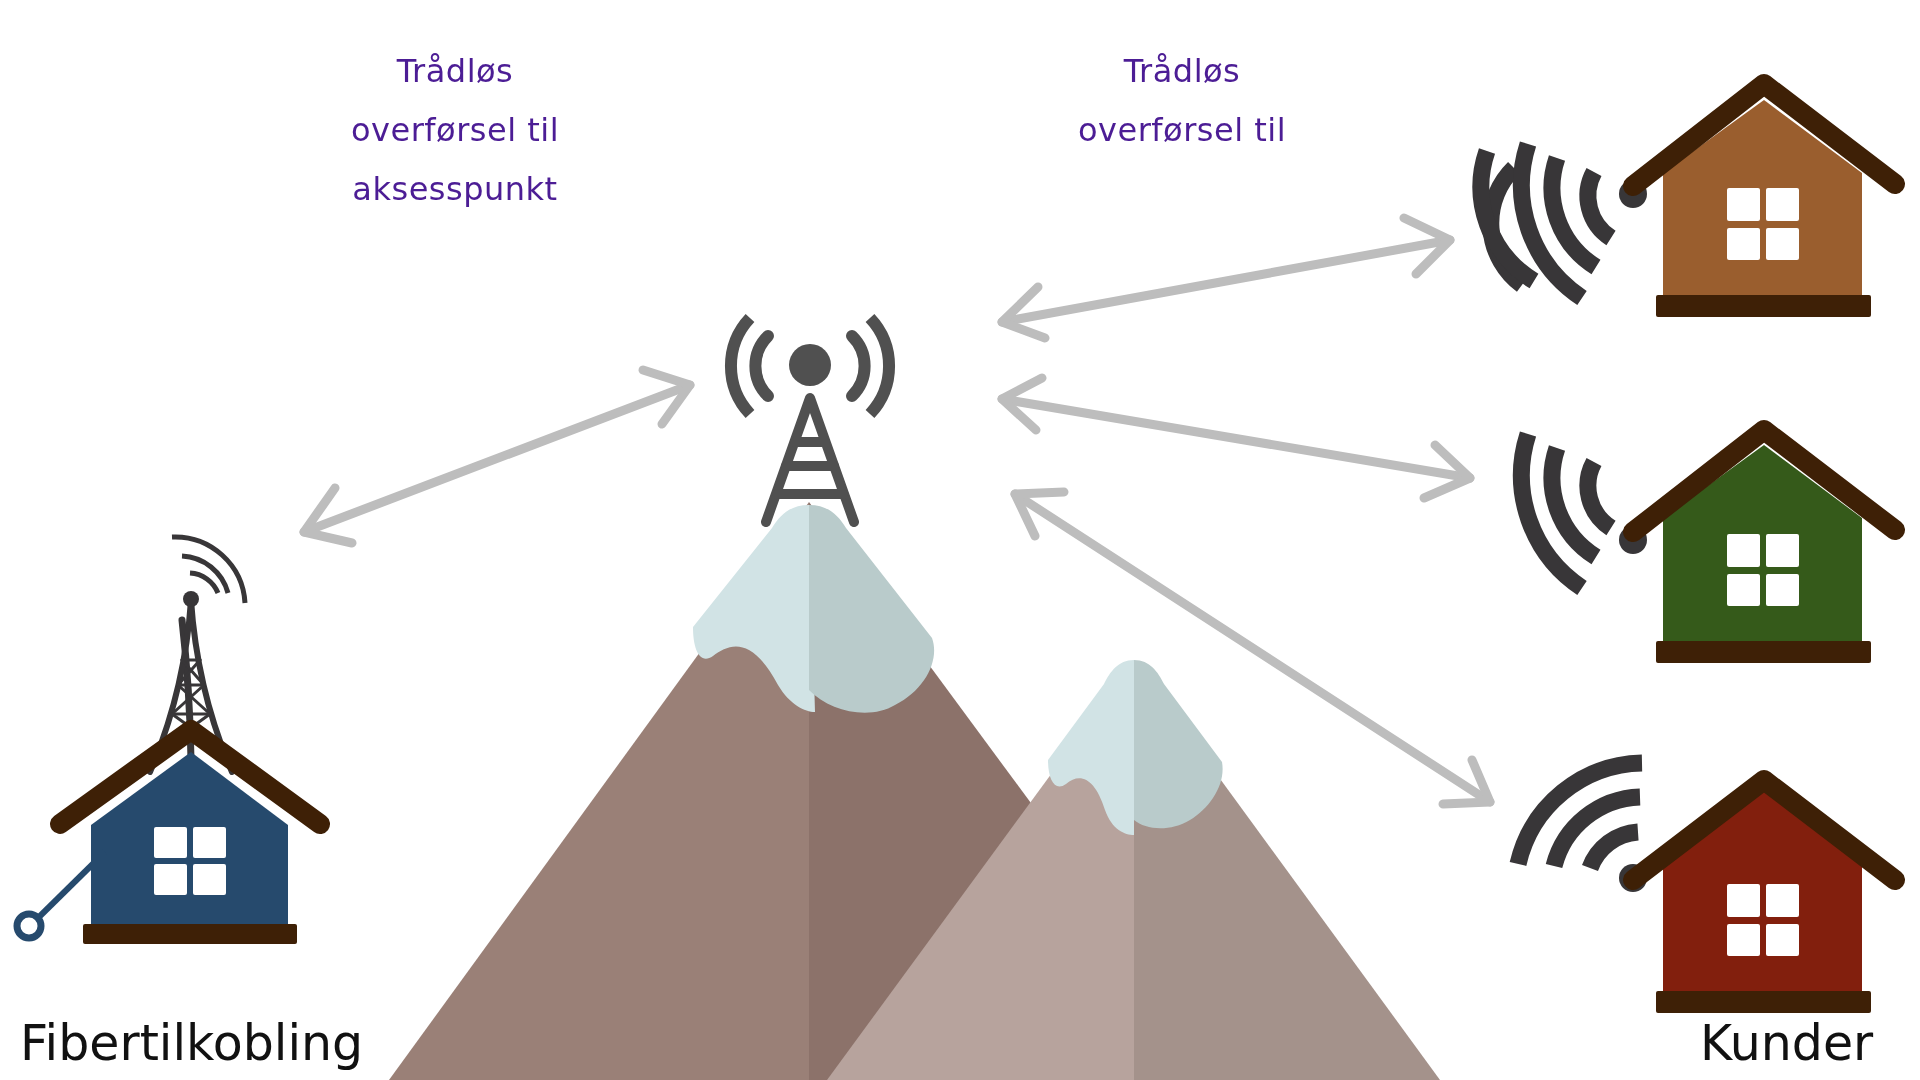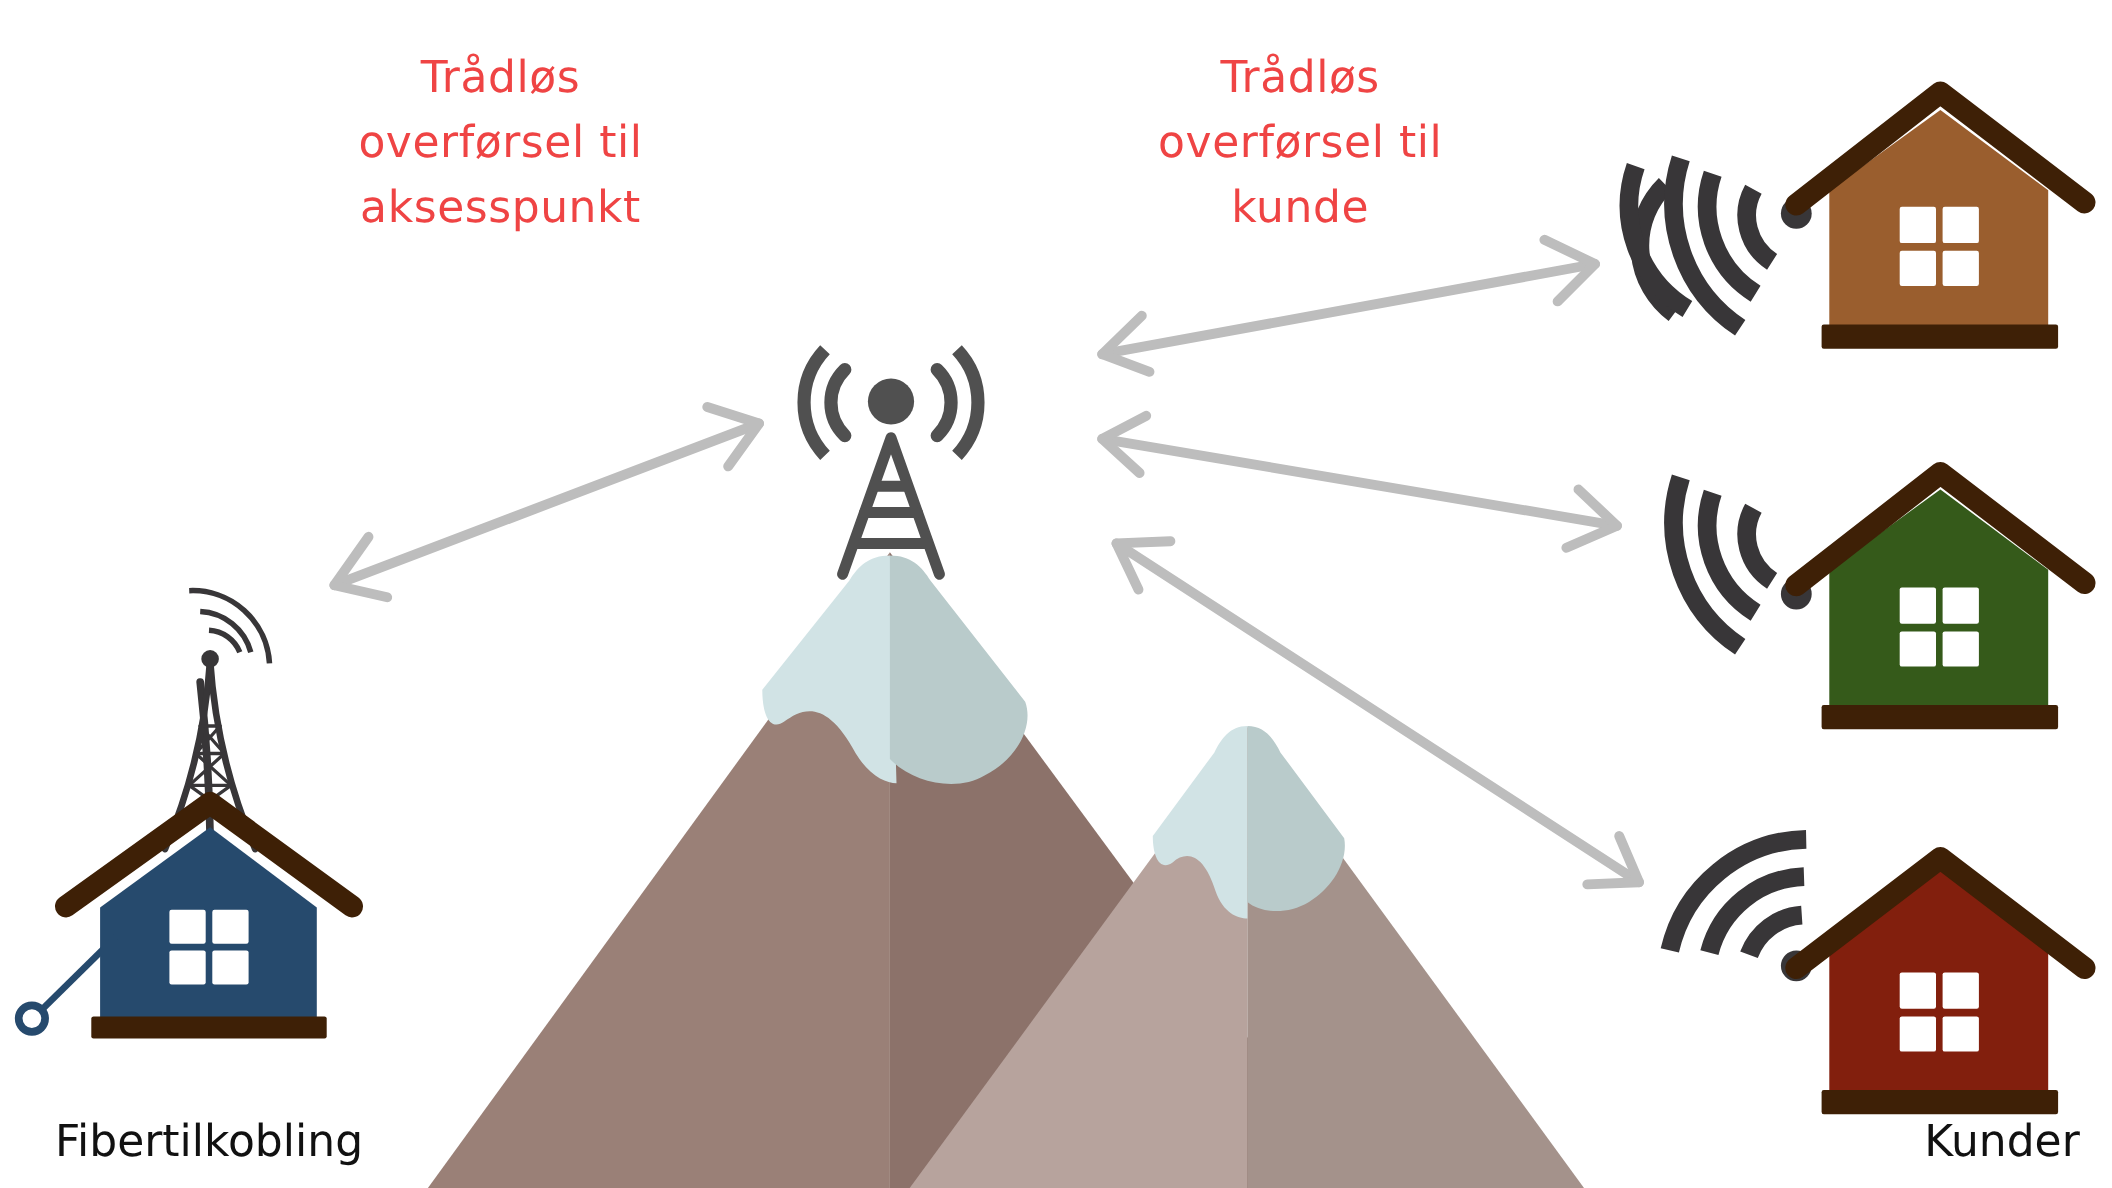--- a/index.html
+++ b/index.html
@@ -1,19 +1,19 @@
 <!DOCTYPE html>
 <html><head>
 <meta charset="utf-8">
 <style>
   html,body{margin:0;padding:0;background:#ffffff;}
   body{width:1920px;height:1080px;overflow:hidden;position:relative;font-family:"DejaVu Sans","Liberation Sans",sans-serif;}
   svg.scene{position:absolute;left:0;top:0;}
-  .label{position:absolute;color:#ef4444;text-align:center;font-size:40px;line-height:59px;letter-spacing:0.5px;}
-  .caption{position:absolute;color:#111;font-size:40px;text-align:center;}
+  .label{position:absolute;color:#4c1d95;text-align:center;font-size:32px;line-height:59px;letter-spacing:0.5px;}
+  .caption{position:absolute;color:#111;font-size:49px;text-align:left;}
 </style>
 </head>
 <body>
 
 <svg class="scene" width="1920" height="1080" viewBox="0 0 1920 1080">
 
   <g>
     <polygon points="809,502 389,1080 809,1080" fill="#9a8077"></polygon>
     <polygon points="809,502 809,1080 1235,1080" fill="#8c726a"></polygon>
 
@@ -157,17 +157,16 @@
 
 <div class="label" style="left:290px;top:42px;width:330px;">
   <div>Trådløs</div>
   <div>overførsel til</div>
   <div>aksesspunkt</div>
 </div>
 
 <div class="label" style="left:1017px;top:42px;width:330px;">
   <div>Trådløs</div>
   <div>overførsel til</div>
-  <div>kunde</div>
 </div>
 
 <div class="caption" style="left:20px;top:1015px;width:340px;">Fibertilkobling</div>
 <div class="caption" style="left:1700px;top:1015px;width:240px;">Kunder</div>
 
 </body></html>

